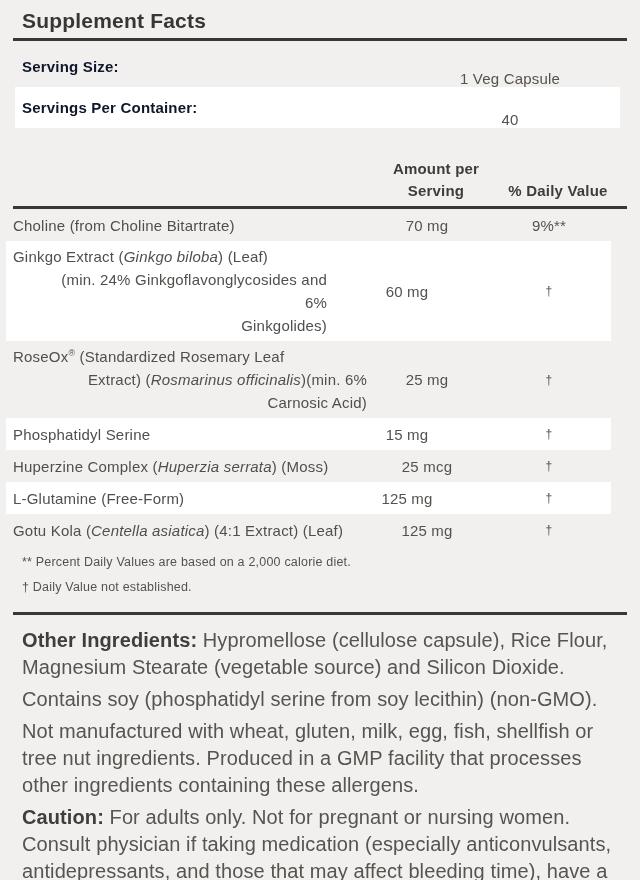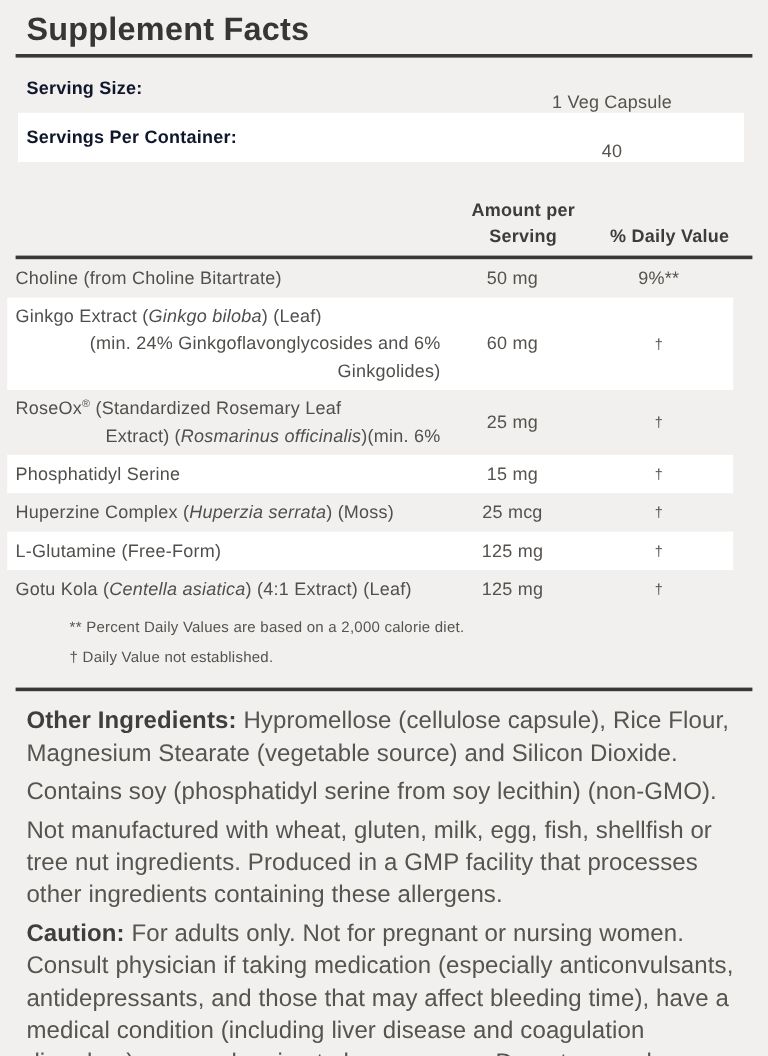--- a/index.html
+++ b/index.html
@@ -9,41 +9,41 @@
     background:#f2f0ee;
     font-family:"Liberation Sans","DejaVu Sans",sans-serif;
     color:#514f4c;
     font-size:15px;
     letter-spacing:.2px;
     overflow:hidden;
     box-sizing:border-box;
   }
   .title {
     padding:9px 0 0 22px;
-    font-size:27px;
+    font-size:21px;
     font-weight:bold;
     color:#383634;
     letter-spacing:.2px;
   }
   .rule {
     height:3px;
     background:#3a3836;
     margin:5px 13px 0 13px;
   }
   
   .serving { margin:5px 0 0 15px; width:605px; }
   .srow {
     display:grid;
     grid-template-columns:1fr 220px;
     min-height:30px;
     align-items:center;
   }
   .srow .slabel { padding-left:7px; font-weight:600; color:#0f172a; }
   .srow .sval  { text-align:center; color:#55524e;margin-top:24px; }
-  .white { background:#ffffff; }
+  .white { background:#ffffff;gap:20px; }
   .gray  { background:transparent; }
   
   .thead {
     margin:16px 0 0 15px; width:605px;
     display:grid;
     grid-template-columns:1fr 120px 124px;
     align-items:end;
     min-height:58px;
   }
   .th { text-align:center; font-weight:bold; color:#3e3c3a; line-height:22px; }
@@ -58,21 +58,21 @@
     min-height:32px;
   }
   .row .name { padding:4px 0 4px 7px; line-height:23px; }
   .row .name .indent { padding-left:22px;text-align:right; }
   .row .amt { text-align:center; color:#55524e; }
   .row .dv  { text-align:center; color:#55524e; }
   .row .dv.dagger { font-size:12px; }
   em { font-style:italic; }
   sup { font-size:9px; vertical-align:super; line-height:0; }
   
-  .footnotes { padding:9px 0 8px 22px;margin-left:36px; }
+  .footnotes { padding:9px 0 8px 22px; }
   .footnotes .fn {
     font-size:12.5px;
     color:#55524e;
     margin:0 0 11px 0;
     letter-spacing:.2px;
   }
   .footnotes .fn:last-child { margin-bottom:5px; }
   
   .paras { margin:12px 22px 0 22px; }
   .paras p {
@@ -110,36 +110,37 @@
     </div>
     <div class="th dv">% Daily Value</div>
   </div>
   <div class="rule mid"></div>
 
   <div class="rows" id="rows">
       <div class="row gray">
         <div class="name">
           <div>Choline (from Choline Bitartrate)</div>
         </div>
-        <div class="amt">50 mg</div>
+        <div class="amt">70 mg</div>
         <div class="dv">9%**</div>
       </div>
       <div class="row white">
         <div class="name">
           <div>Ginkgo Extract (<em>Ginkgo biloba</em>) (Leaf)</div>
           <div class="indent">(min. 24% Ginkgoflavonglycosides and 6%</div>
           <div class="indent">Ginkgolides)</div>
         </div>
         <div class="amt">60 mg</div>
         <div class="dv dagger">†</div>
       </div>
       <div class="row gray">
         <div class="name">
           <div>RoseOx<sup>®</sup> (Standardized Rosemary Leaf</div>
           <div class="indent">Extract) (<em>Rosmarinus officinalis</em>)(min. 6%</div>
+          <div class="indent">Carnosic Acid)</div>
         </div>
         <div class="amt">25 mg</div>
         <div class="dv dagger">†</div>
       </div>
       <div class="row white">
         <div class="name">
           <div>Phosphatidyl Serine</div>
         </div>
         <div class="amt">15 mg</div>
         <div class="dv dagger">†</div>

